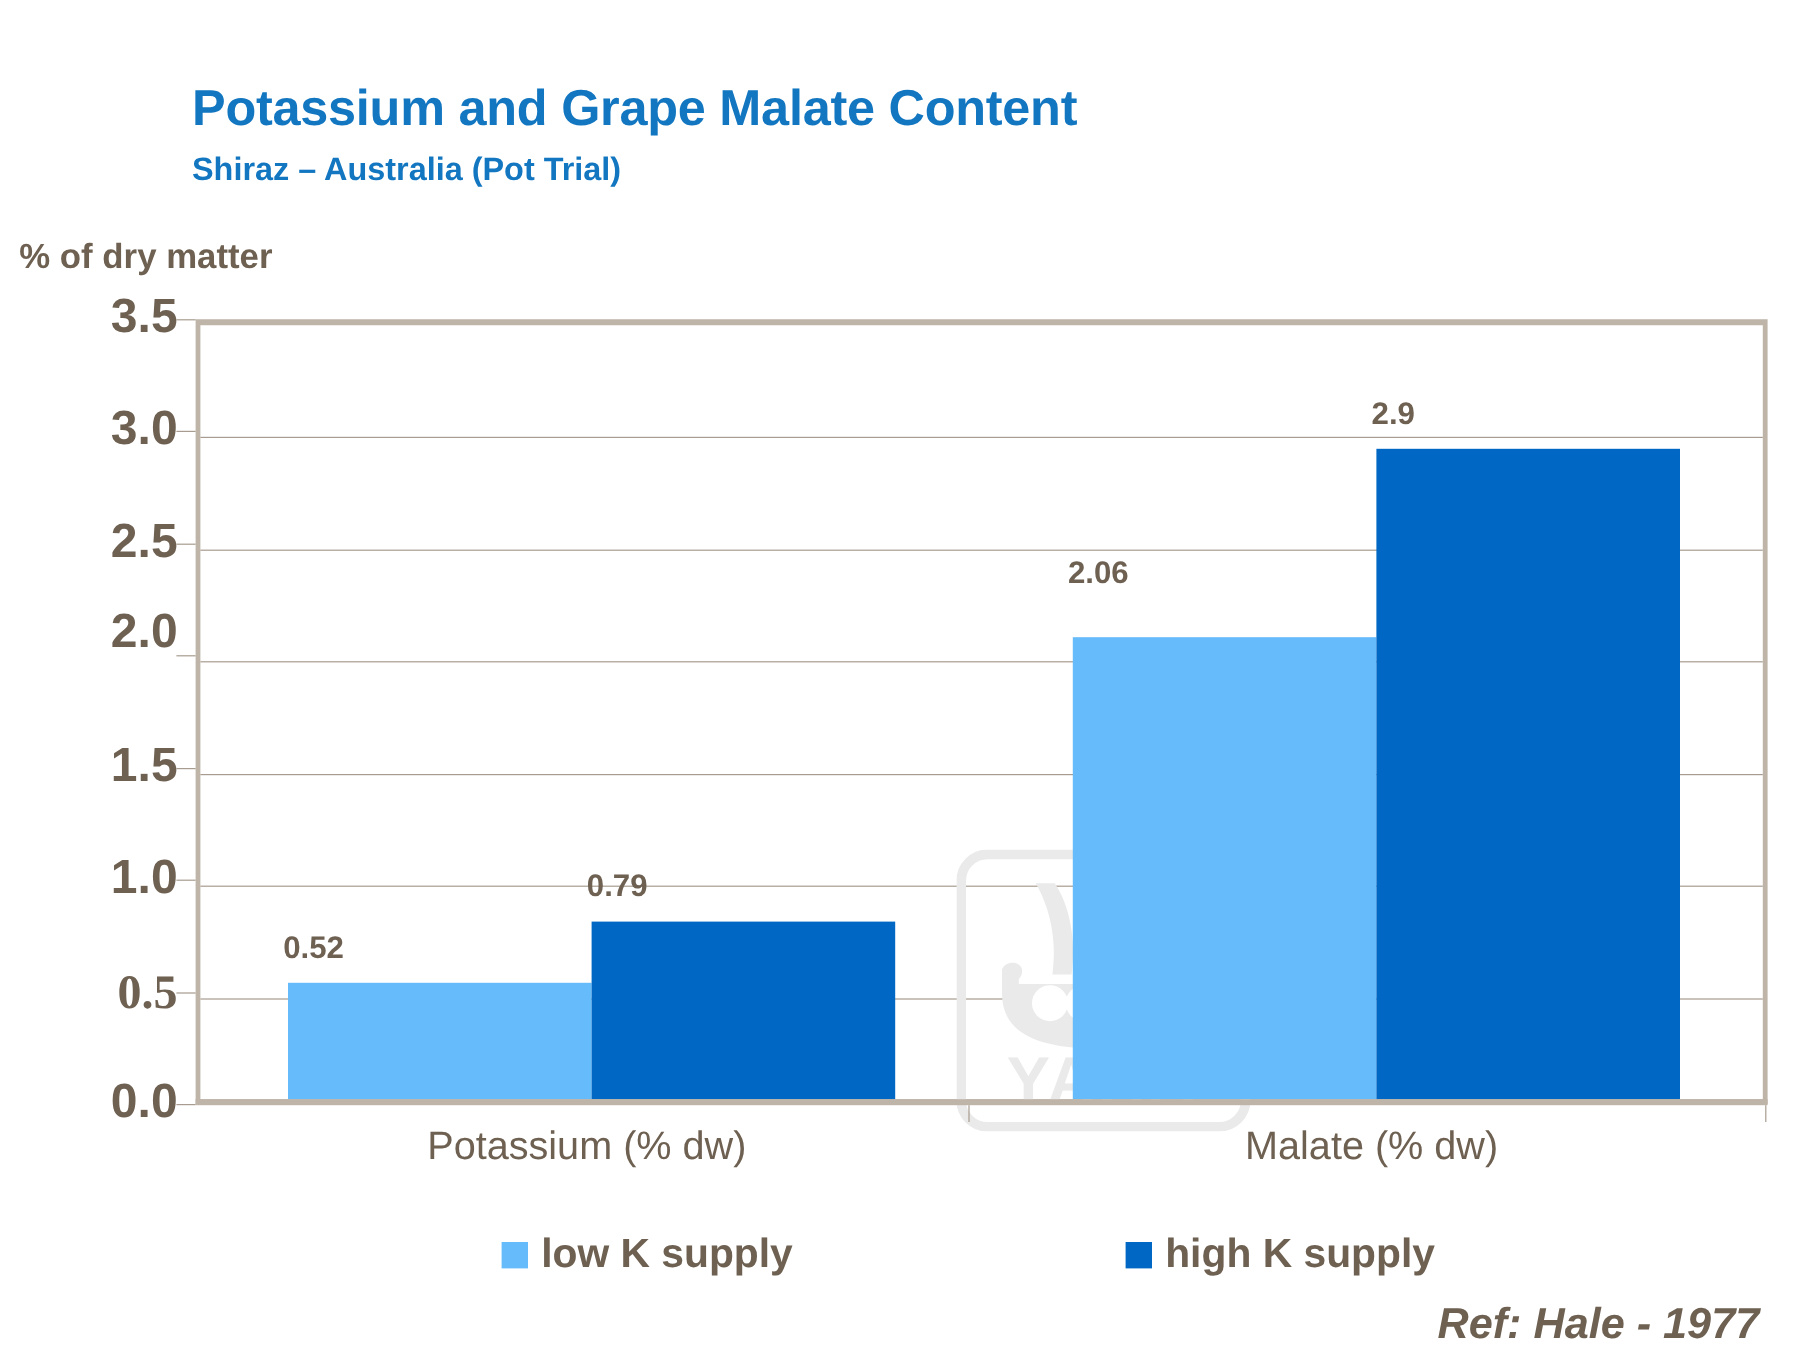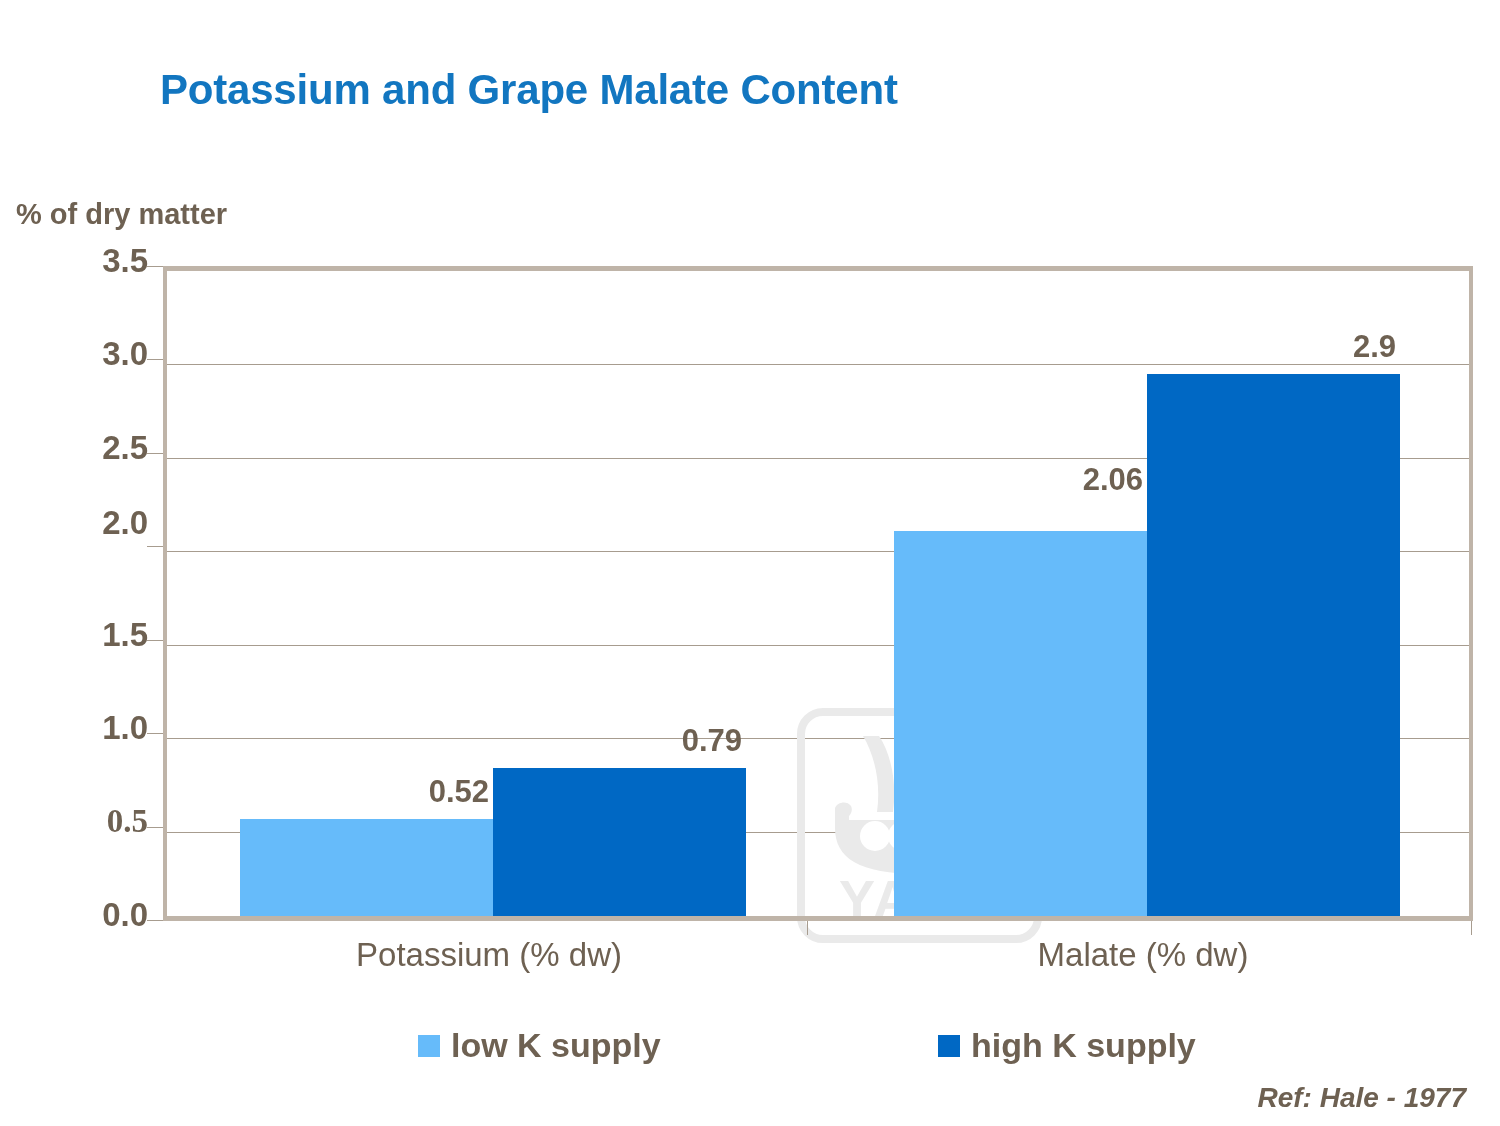--- a/index.html
+++ b/index.html
@@ -69,21 +69,21 @@
   }
   .axis-tick {
     position: absolute;
     width: 16px;
     height: 1px;
     background: #A79C8F;
   }
   .y-tick-label {
     position: absolute;
     right: 1320px;
-    font-size: 33px;
+    font-size: 40px;
     font-weight: bold;
     color: #6E6152;
     text-align: right;
     width: 110px;
     white-space: nowrap;
   }
 
   
   #yara-watermark {
     position: absolute;
@@ -97,24 +97,24 @@
   
   .bar {
     position: absolute;
     bottom: 0;
   }
   .bar-low  { background: #66BBFA; }
   .bar-high { background: #0068C4; }
 
   .bar-label {
     position: absolute;
-    font-size: 31px;
-    font-weight: bold;
-    color: #6E6152;
-    text-align: right;
+    font-size: 26px;
+    font-weight: bold;
+    color: #6E6152;
+    text-align: left;
     white-space: nowrap;
   }
 
   
   .cat-label {
     position: absolute;
     top: 936px;
     font-size: 33px;
     color: #6E6152;
     text-align: center;
@@ -173,33 +173,34 @@
     white-space: nowrap;
   }
   #legend-low  { left: 418px; top: 6px; }
   #legend-high { left: 938px; top: 6px; }
 
   
   #reference {
     position: absolute;
     right: 18px;
     top: 1082px;
-    font-size: 28px;
+    font-size: 36px;
     font-weight: bold;
     font-style: italic;
     color: #6E6152;
     white-space: nowrap;
   }
 </style>
 </head>
 <body>
 
 <div id="page">
 
   <div id="chart-title">Potassium and Grape Malate Content</div>
+  <div id="chart-subtitle">Shiraz – Australia (Pot Trial)</div>
   <div id="y-axis-title">% of dry matter</div>
 
   <div id="y-tick-labels">
       <div class="y-tick-label" style="left: 30px; right: auto; width: 118px; top: 896px;">0.0</div>
       <div class="y-tick-label" style="left: 30px; right: auto; width: 118px; top: 802.571px; font-family: Liberation Serif, serif;">0.5</div>
       <div class="y-tick-label" style="left: 30px; right: auto; width: 118px; top: 709.143px;">1.0</div>
       <div class="y-tick-label" style="left: 30px; right: auto; width: 118px; top: 615.714px;">1.5</div>
       <div class="y-tick-label" style="left: 30px; right: auto; width: 118px; top: 504px;">2.0</div>
       <div class="y-tick-label" style="left: 30px; right: auto; width: 118px; top: 428.857px;">2.5</div>
       <div class="y-tick-label" style="left: 30px; right: auto; width: 118px; top: 335.429px;">3.0</div>

